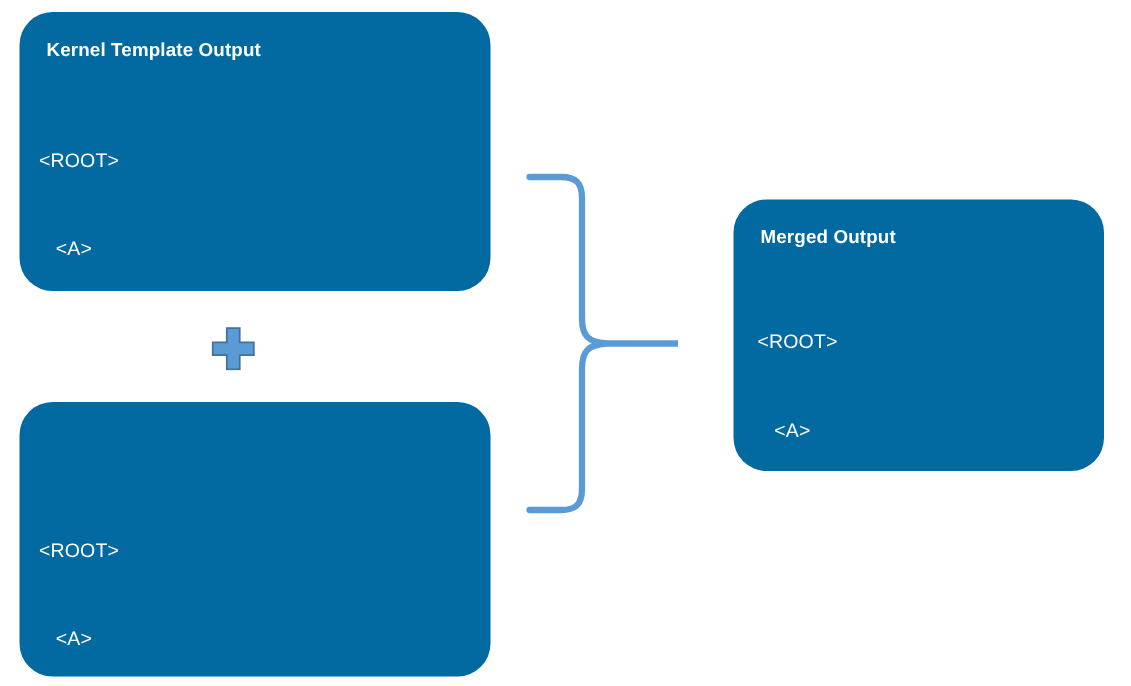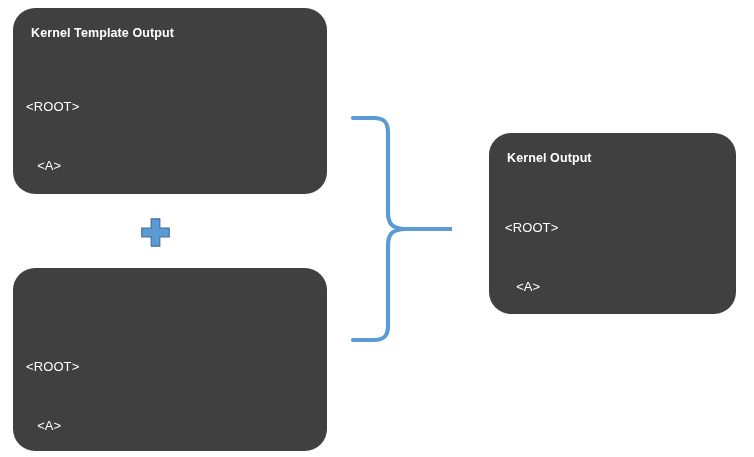--- a/index.html
+++ b/index.html
@@ -21,21 +21,21 @@
     position: absolute;
     left: 0;
     top: 0;
     width: 754px;
     height: 457px;
   }
 
   
   .box {
     position: absolute;
-    background: #404040;
+    background: #0369a1;
     border-radius: 22px;
     box-sizing: border-box;
     color: #ffffff;
   }
 
   .box-kernel {
     left: 13px;
     top: 8px;
     width: 314px;
     height: 186px;
@@ -151,21 +151,21 @@
                C 40 114 44 118 56 119
                C 44 120 40 124 40 136
                L 40 216
                C 40 226 36 230 26 230
                L 5 230" fill="none" stroke="#5B9BD5" stroke-width="4.2" stroke-linecap="round" stroke-linejoin="round"></path>
       <path d="M 56 119 L 104 119" fill="none" stroke="#5B9BD5" stroke-width="4.2" stroke-linecap="butt"></path>
     </svg>
   </div>
 
   <div class="box box-merged">
-    <div class="box-title">Kernel Output</div>
+    <div class="box-title">Merged Output</div>
     <div class="code">
       <span class="code-line">&lt;ROOT&gt;</span>
       <span class="code-line">   &lt;A&gt;</span>
       <span class="code-line">      &lt;B id="1"&gt;Hello&lt;/B&gt;</span>
       <span class="code-line">   &lt;/A&gt;</span>
       <span class="code-line">&lt;/ROOT&gt;</span>
     </div>
   </div>
 
 </div>

